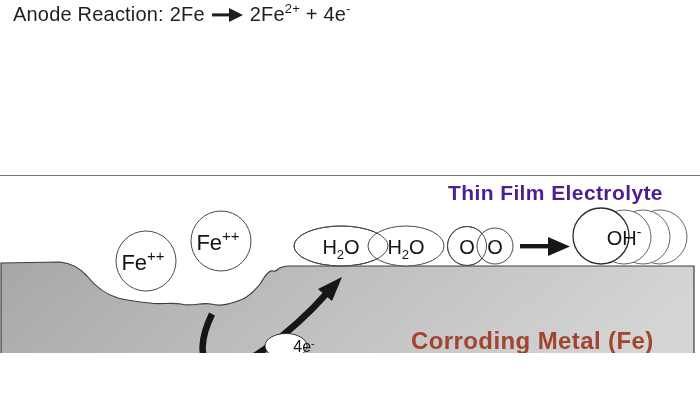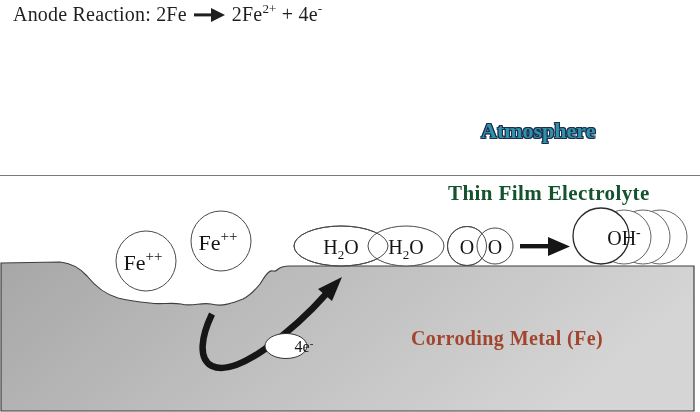--- a/index.html
+++ b/index.html
@@ -1,35 +1,35 @@
 <!DOCTYPE html>
 <html><head>
 <meta charset="utf-8">
 <style>
   html,body{margin:0;padding:0;background:#fff;}
   .stage{
-    position:relative;width:700px;height:412px;background:#ffffff;
-    font-family:Liberation Serif, serif;color:#1f1f1f;overflow:hidden;
+    position:relative;width:700px;height:353px;background:#ffffff;
+    font-family:Liberation Sans, sans-serif;color:#1f1f1f;overflow:hidden;
   }
   svg.layer{position:absolute;left:0;top:0;}
   .txt{position:absolute;white-space:nowrap;}
   
   .rx{font-size:20px;color:#1f1f1f;letter-spacing:0.2px;}
   .rsup{font-size:13px;position:relative;top:-8px;}
   .rsub{font-size:13px;position:relative;top:4px;}
   .arrow-inline{display:inline-block;vertical-align:-1px;margin:0 7px;}
   
   .atm{
     left:481px;top:118px;font-size:22px;font-weight:bold;color:#2e93a8;
     text-shadow:-1px -1px 0 #1d2c4e, 0 -1px 0 #1d2c4e, 1px -1px 0 #1d2c4e,
                 -1px  0   0 #1d2c4e, 1px  0   0 #1d2c4e,
                 -1px  1px 0 #1d2c4e, 0  1px 0 #1d2c4e, 1px 1px 0 #1d2c4e;
   }
-  .tfe{left:448px;top:181px;font-size:21px;font-weight:bold;color:#14532d;letter-spacing:0.4px;text-align:center;}
-  .cm{left:411px;top:327px;font-size:20px;font-weight:bold;color:#a1452e;letter-spacing:0.4px;}
+  .tfe{left:448px;top:181px;font-size:21px;font-weight:bold;color:#4c1d95;letter-spacing:0.4px;text-align:center;}
+  .cm{left:411px;top:327px;font-size:24px;font-weight:bold;color:#a1452e;letter-spacing:0.4px;}
   
   .mol{position:absolute;transform:translate(-50%,-50%);font-size:20px;color:#141414;white-space:nowrap;}
   .mol .msub{font-size:13px;position:relative;top:5px;}
   .mol .msup{font-size:14px;position:relative;top:-8px;}
   .mol.fe{font-size:22px;}
   .mol.fe .msup{font-size:15px;top:-9px;}
   .mol.e4{font-size:16px;}
   .mol.e4 .msup{font-size:11px;top:-5px;}
 </style>
 </head>
@@ -88,21 +88,20 @@
   </svg>
 
   <div class="txt rx" style="left:13px;top:3px;">
     <span>Anode Reaction:</span><span> 2Fe</span><span class="arrow-inline"><svg width="31" height="14" viewBox="0 0 31 14" fill="#1f1f1f">
           <rect x="0" y="5.4" width="19" height="3"></rect>
           <polygon points="17,0 17,14 31,7"></polygon>
         </svg></span><span>2Fe</span><span class="rsup">2+</span><span> + 4e</span><span class="rsup">-</span>
   </div>
 
 
-  <div class="txt atm">Atmosphere</div>
   <div class="txt tfe">Thin Film Electrolyte</div>
   <div class="txt cm">Corroding Metal (Fe)</div>
 
   <div class="mol fe" style="left:143px;top:263px;">
     <span>Fe</span><span class="msup">++</span>
   </div>
   <div class="mol fe" style="left:218px;top:243px;">
     <span>Fe</span><span class="msup">++</span>
   </div>
   <div class="mol" style="left:341px;top:247px;">

